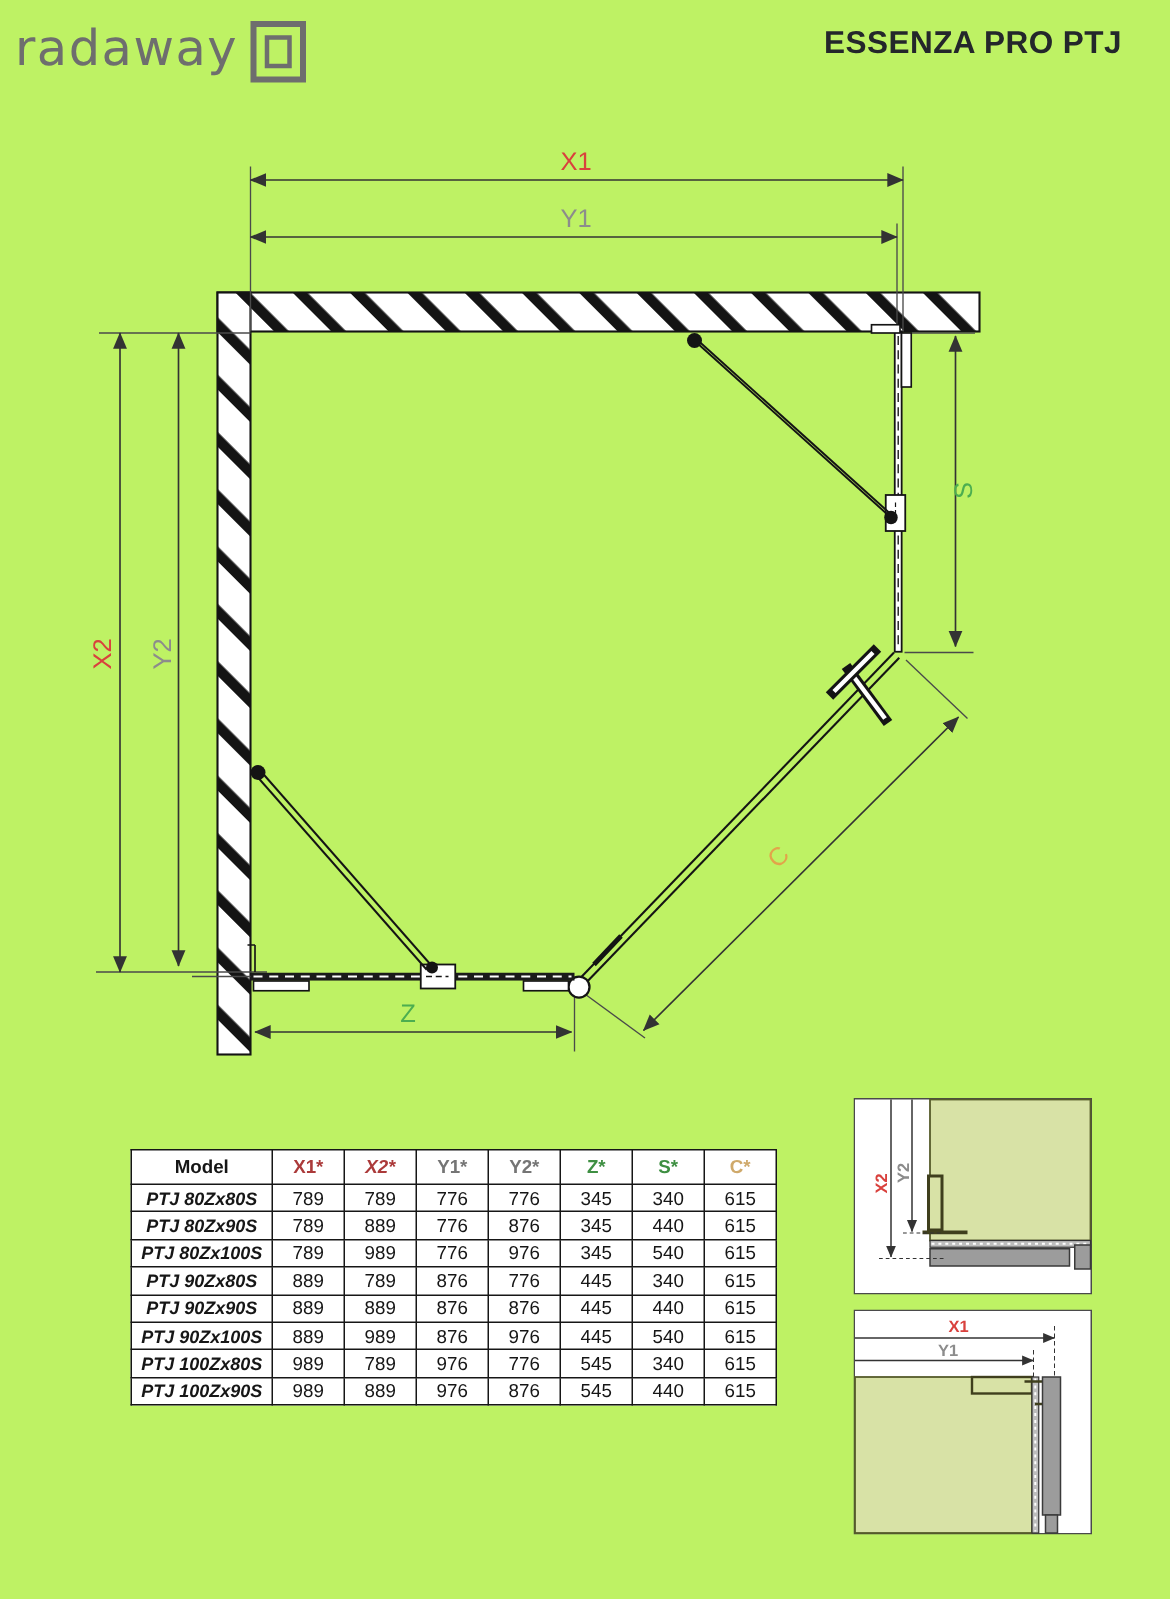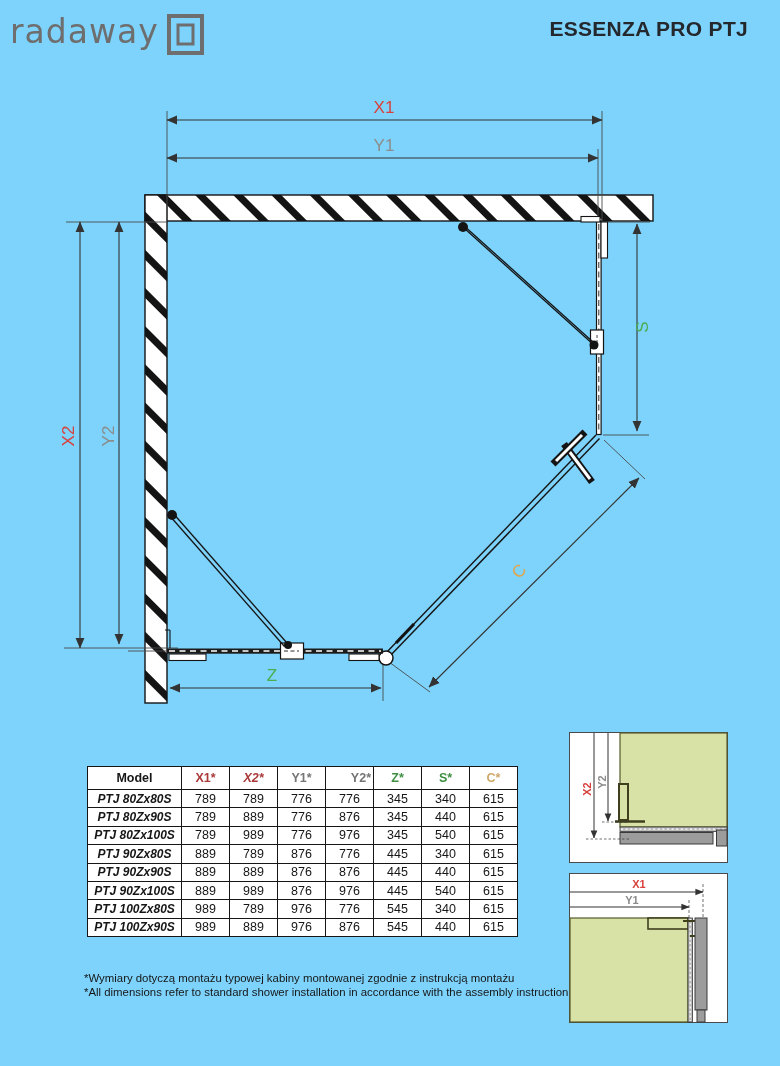--- a/index.html
+++ b/index.html
@@ -1,17 +1,17 @@
 <!DOCTYPE html>
 <html><head>
 <meta charset="utf-8">
 <style>
   html,body { margin:0; padding:0; background:#ffffff; }
   .page {
-    position:relative; width:780px; height:1066px; background:#7dd3fc;
+    position:relative; width:780px; height:1066px; background:#bef264;
     font-family:"Liberation Sans", sans-serif; overflow:hidden;
   }
   
   .logo { position:absolute; left:10px; top:12px; display:flex; align-items:flex-start; gap:6px; color:#6e6e6e; }
   .logo-text { font-family:"DejaVu Sans", sans-serif; font-size:33px; line-height:40px; letter-spacing:1px; font-weight:400; }
   .page-title { position:absolute; right:32px; top:17px; font-size:21px; font-weight:bold; color:#24272b; letter-spacing:0.3px; }
   
   .main-diagram { position:absolute; left:0; top:0; }
   .detail-svg { position:absolute; }
   .detail-top { left:569px; top:732px; }
@@ -143,21 +143,21 @@
     </g>
   </svg>
 
   <table class="spec-table">
     <thead>
         <tr>
           <th class="model-col" style="color: rgb(22, 22, 22);">Model</th>
           <th style="color: rgb(171, 58, 58);">X1*</th>
           <th style="color: rgb(171, 58, 58); font-style: italic;">X2*</th>
           <th style="color: rgb(117, 117, 117);">Y1*</th>
-          <th style="color: rgb(117, 117, 117); text-align: right;">Y2*</th>
+          <th style="color: rgb(117, 117, 117);">Y2*</th>
           <th style="color: rgb(62, 143, 66);">Z*</th>
           <th style="color: rgb(62, 143, 66);">S*</th>
           <th style="color: rgb(207, 169, 107);">C*</th>
         </tr>
       </thead>
     <tbody>
         <tr>
           <td class="model-cell">PTJ 80Zx80S</td>
           <td>789</td>
           <td>789</td>
@@ -233,24 +233,20 @@
           <td>889</td>
           <td>976</td>
           <td>876</td>
           <td>545</td>
           <td>440</td>
           <td>615</td>
         </tr>
       </tbody>
   </table>
 
-  <div class="footnotes">
-    <div>*Wymiary dotyczą montażu typowej kabiny montowanej zgodnie z instrukcją montażu</div>
-    <div>*All dimensions refer to standard shower installation in accordance with the assembly instruction</div>
-  </div>
 
   <svg class="detail-svg detail-top" width="159" height="131" viewBox="0 0 159 131">
     <rect x="0.5" y="0.5" width="158" height="130" fill="#fff" stroke="#4a4a4a"></rect>
     <rect x="51" y="1" width="107" height="94" stroke="#565b2a" stroke-width="1.2" fill="#d8e2a6"></rect>
     <rect x="50" y="52" width="9" height="36" stroke="#3f3f1d" stroke-width="2" fill="#d8e2a6"></rect>
     <line x1="46" y1="89.5" x2="76" y2="89.5" stroke="#3f3f1d" stroke-width="2.5"></line>
     <rect x="51" y="95" width="107" height="4.5" fill="#bdbdbd" stroke="#333" stroke-width="0.8"></rect>
     <line x1="52" y1="97.2" x2="157" y2="97.2" stroke="#fff" stroke-width="1.3" stroke-dasharray="2 2.6"></line>
     <rect x="51" y="100.5" width="93" height="11.5" fill="#9c9c9c" stroke="#3a3a3a" stroke-width="1"></rect>
     <rect x="147.5" y="98" width="10.5" height="16" fill="#9c9c9c" stroke="#3a3a3a" stroke-width="1"></rect>

